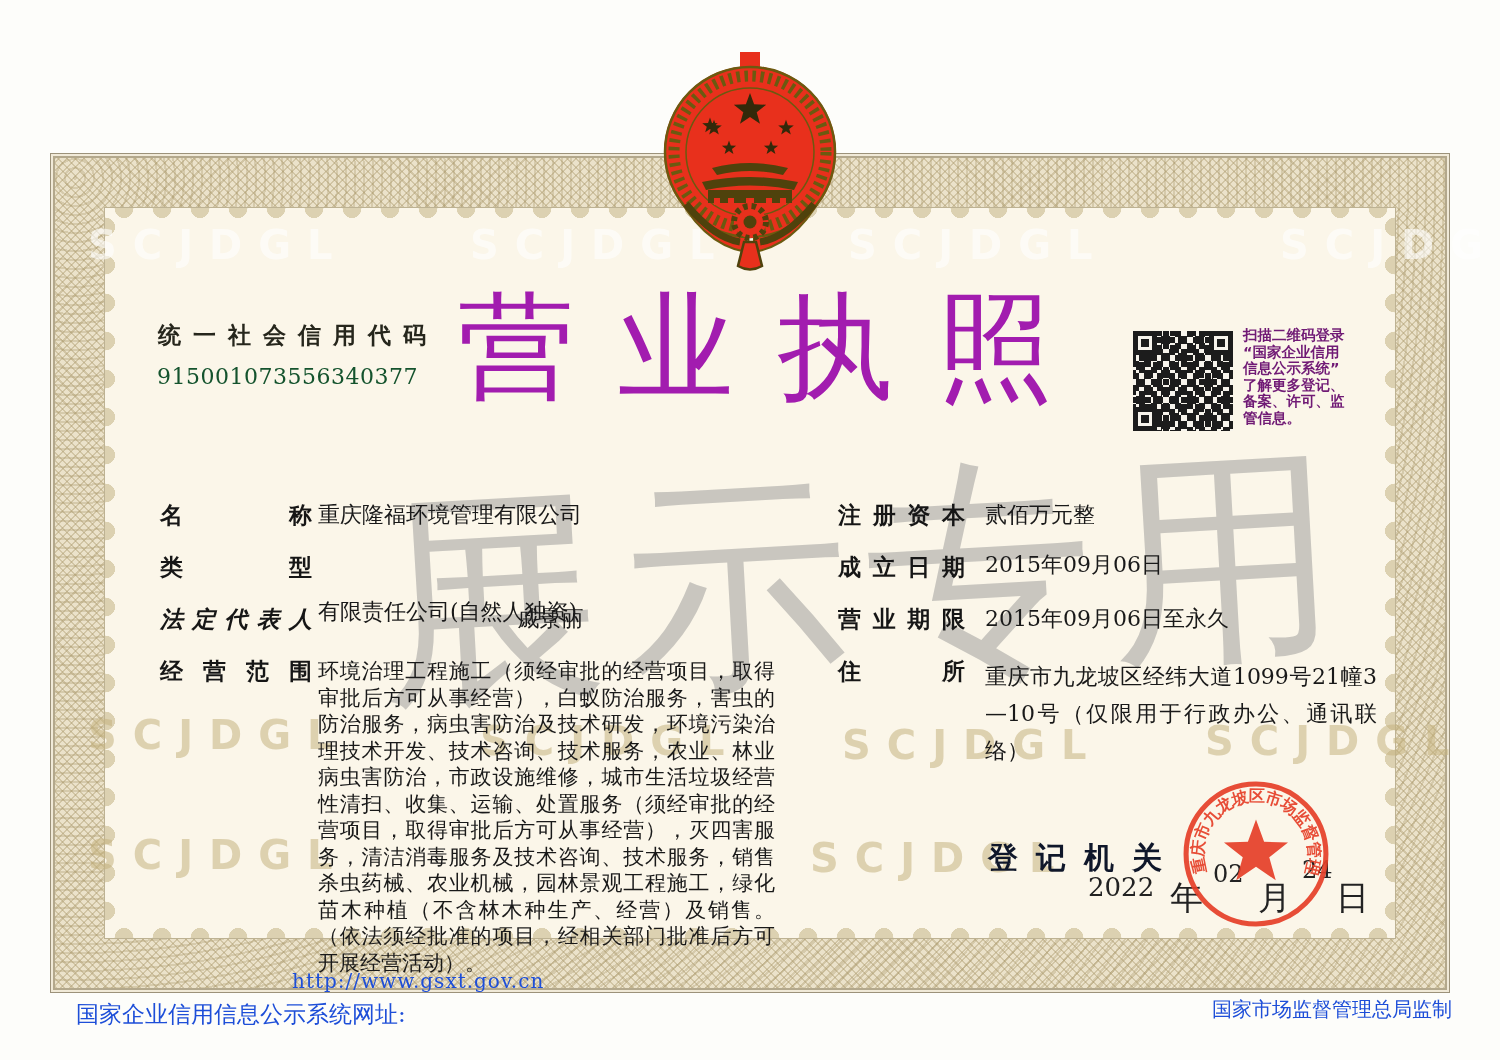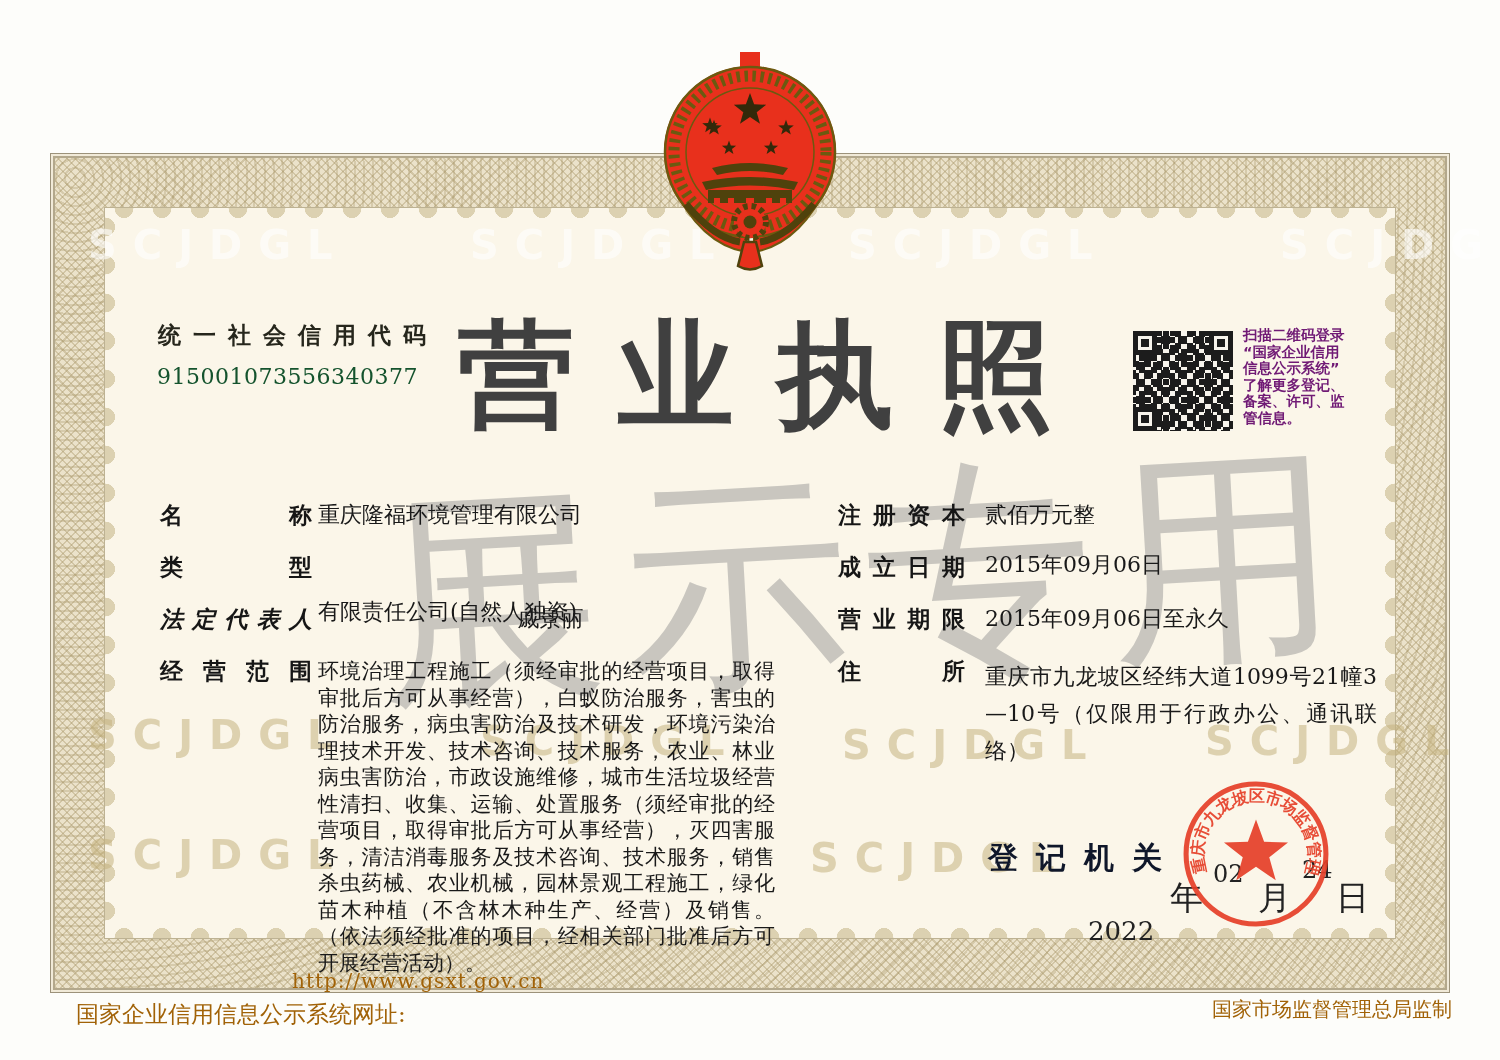--- a/index.html
+++ b/index.html
@@ -42,22 +42,22 @@
   .wm-code.on-band{color:rgba(255,255,255,.6);}
   .wm-display{
     left:372px;top:492px;font-size:228px;line-height:1;letter-spacing:16px;
     color:#8f8f8f;opacity:.46;transform:rotate(-3.2deg);transform-origin:left top;
     z-index:2;white-space:nowrap;font-weight:500;
   }
   
   .credit-label{left:158px;top:320px;font-size:23px;font-weight:700;letter-spacing:12px;color:#26261c;z-index:3;}
   .credit-code{left:157px;top:364px;font-size:22px;font-family:"DejaVu Serif","Liberation Serif",serif;color:#14532d;letter-spacing:.5px;z-index:3;}
   .title{
-    left:458px;top:308px;width:595px;font-size:116px;line-height:1.15;font-weight:700;
-    color:#404040;text-align:justify;text-align-last:justify;z-index:3;
+    left:458px;top:280px;width:595px;font-size:116px;line-height:1.15;font-weight:400;
+    color:#a21caf;text-align:justify;text-align-last:justify;z-index:3;
   }
   
   .qr{left:1133px;top:331px;width:100px;height:100px;background:
       repeating-conic-gradient(#1c1c1c 0 25%, rgba(0,0,0,0) 0 50%) 0px 0px/12px 12px,
       repeating-conic-gradient(#1c1c1c 0 25%, rgba(0,0,0,0) 0 50%) 3px 5px/17px 17px,
       #f7f4ec;z-index:3;}
   .eye{position:absolute;width:24px;height:24px;border:5px solid #1c1c1c;background:#f7f4ec;box-sizing:border-box;}
   .eye::after{content:"";position:absolute;left:3px;top:3px;width:8px;height:8px;background:#1c1c1c;}
   .eye.tl{left:0;top:0;} .eye.tr{right:0;top:0;} .eye.bl{left:0;bottom:0;}
   .qr-caption{left:1243px;top:327px;width:150px;font-size:14.5px;line-height:16.5px;
@@ -71,21 +71,21 @@
   .val-r{left:985px;width:392px;}
   .scope{font-size:21px;line-height:26.5px;text-align:justify;}
   .addr{line-height:37px;text-align:justify;}
   
   .reg-label{left:988px;top:838px;font-size:30px;font-weight:700;letter-spacing:18px;color:#0f172a;z-index:3;}
   .dt{z-index:3;color:#222;}
   .dt-num{font-family:"DejaVu Serif","Liberation Serif",serif;}
   
   .seal{left:1180px;top:778px;width:152px;height:152px;z-index:4;opacity:.92;}
   
-  .foot{font-family:"DejaVu Serif","Liberation Serif",serif;color:#a16207;z-index:3;}
+  .foot{font-family:"DejaVu Serif","Liberation Serif",serif;color:#1d4ed8;z-index:3;}
   .emblem{left:650px;top:52px;width:200px;height:220px;z-index:5;}
 </style>
 </head>
 <body>
 
 <div class="abs frame"></div>
 <div class="abs paper"></div>
 <div class="sc sc-top"></div>
 <div class="sc sc-bot"></div>
 <div class="sc sc-left"></div>
@@ -173,21 +173,21 @@
 <div class="abs flabel lab-r" style="top:500px;">注册资本</div>
 <div class="abs fvalue val-r" style="top:500px;">贰佰万元整</div>
 <div class="abs flabel lab-r" style="top:552px;">成立日期</div>
 <div class="abs fvalue val-r" style="top:550px;">2015年09月06日</div>
 <div class="abs flabel lab-r" style="top:604px;">营业期限</div>
 <div class="abs fvalue val-r" style="top:604px;">2015年09月06日至永久</div>
 <div class="abs flabel lab-r" style="top:656px;">住所</div>
 <div class="abs fvalue val-r addr" style="top:658px;">重庆市九龙坡区经纬大道1099号21幢3—10号（仅限用于行政办公、通讯联络）</div>
 
 <div class="abs reg-label">登记机关</div>
-<span class="abs dt dt-num" style="left:1088px;top:872px;font-size:26px;margin-top:44px;">2022</span>
+<span class="abs dt dt-num" style="left:1088px;top:872px;font-size:26px;">2022</span>
 <span class="abs dt" style="left:1170px;top:876px;font-size:33px;">年</span>
 <span class="abs dt dt-num" style="left:1213px;top:860px;font-size:24px;">02</span>
 <span class="abs dt" style="left:1258px;top:876px;font-size:33px;">月</span>
 <span class="abs dt dt-num" style="left:1302px;top:856px;font-size:24px;">24</span>
 <span class="abs dt" style="left:1336px;top:876px;font-size:33px;">日</span>
 
 <svg class="abs seal" viewBox="0 0 150 150">
   <circle cx="75" cy="75" r="69" fill="none" stroke="#e63f28" stroke-width="5"></circle>
   <g transform="translate(75,74) scale(1.95)" fill="#e63f28">
     <path d="M0,-17 L4.1,-5.7 16.2,-5.3 6.7,2.2 10,13.8 0,7 -10,13.8 -6.7,2.2 -16.2,-5.3 -4.1,-5.7 Z"></path>

